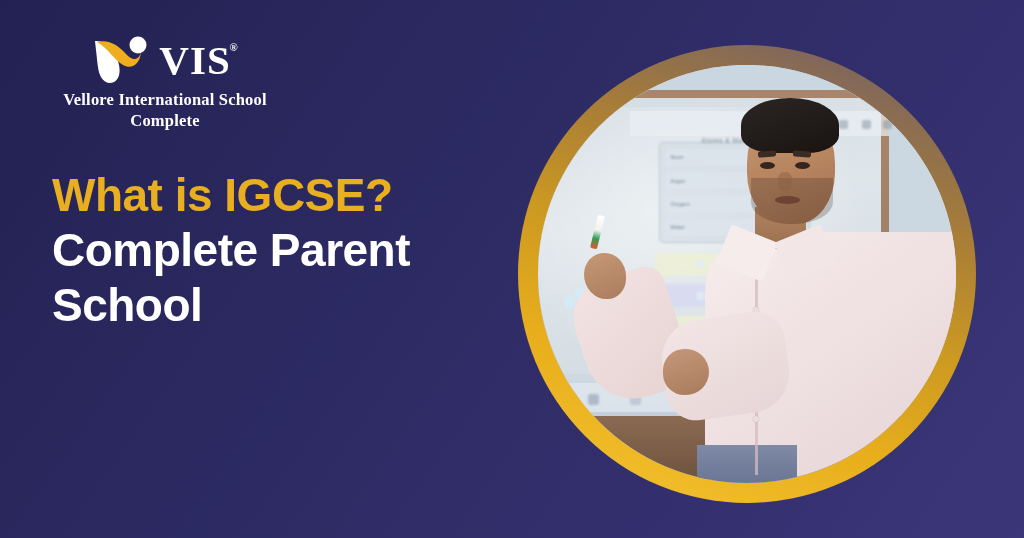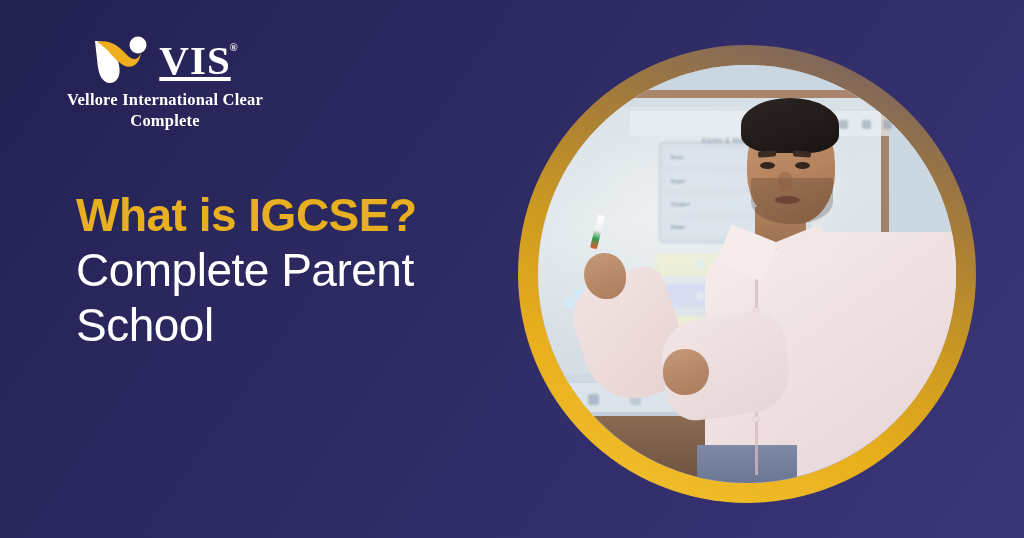--- a/index.html
+++ b/index.html
@@ -30,21 +30,20 @@
   #logo-mark { width:62px; height:52px; flex:0 0 auto; display:block; }
   #logo-word {
     position:relative;
     color:#ffffff;
     font-family:"Liberation Serif", serif;
     font-weight:bold;
     font-size:41px;
     letter-spacing:1px;
     line-height:1;
     padding-right:8px;
-    text-decoration:underline;
   }
   #logo-reg {
     position:absolute; top:2px; right:0;
     font-size:11px; font-weight:bold;
     font-family:"Liberation Serif", serif;
   }
   #logo-name {
     color:#ffffff;
     font-family:"Liberation Serif", serif;
     font-weight:bold;
@@ -57,32 +56,31 @@
     color:#ffffff;
     font-family:"Liberation Serif", serif;
     font-weight:bold;
     font-size:16.5px;
     letter-spacing:0.2px;
     margin-top:1px;
   }
 
   
   #headline-block {
-    position:absolute; left:76px; top:168px;
+    position:absolute; left:52px; top:168px;
     width:430px;
-    margin-top:20px;
   }
   .hl-line {
     font-family:"Liberation Sans", sans-serif;
     font-size:46px;
     line-height:1.20;
     letter-spacing:-0.5px;
   }
   #hl-1 { color:#E8AF20; font-weight:bold; }
-  #hl-2, #hl-3 { color:#ffffff; font-weight:normal; }
+  #hl-2, #hl-3 { color:#ffffff; font-weight:bold; }
 
   
   #photo-ring {
     position:absolute;
     left:518px; top:45px;
     width:458px; height:458px;
     border-radius:50%;
     background:linear-gradient(200deg,
         #6d5a6e 0%,
         #8a6d52 16%,
@@ -322,21 +320,21 @@
       <svg id="logo-mark" viewBox="0 0 62 52">
         <path d="M4 7 C4 7 16 6 23 18 C30 30 31 44 23 48 C15 52 8 44 7 33 C6 24 4 7 4 7 Z" fill="#ffffff"></path>
         <path d="M6 8 C18 5 28 12 35 20 C42 28 48 26 50 18 C49 30 41 36 32 31 C23 26 17 14 6 8 Z" fill="#EEAE1E"></path>
         <circle cx="47" cy="11" r="8.5" fill="#ffffff"></circle>
       </svg>
       <div id="logo-word">
         <span>VIS</span>
         <span id="logo-reg">®</span>
       </div>
     </div>
-    <div id="logo-name">Vellore International Clear</div>
+    <div id="logo-name">Vellore International School</div>
     <div id="logo-city">Complete</div>
   </div>
 
   <div id="headline-block">
     <div class="hl-line" id="hl-1">What is IGCSE?</div>
     <div class="hl-line" id="hl-2">Complete Parent</div>
     <div class="hl-line" id="hl-3">School</div>
   </div>
 
   <div id="photo-ring">

